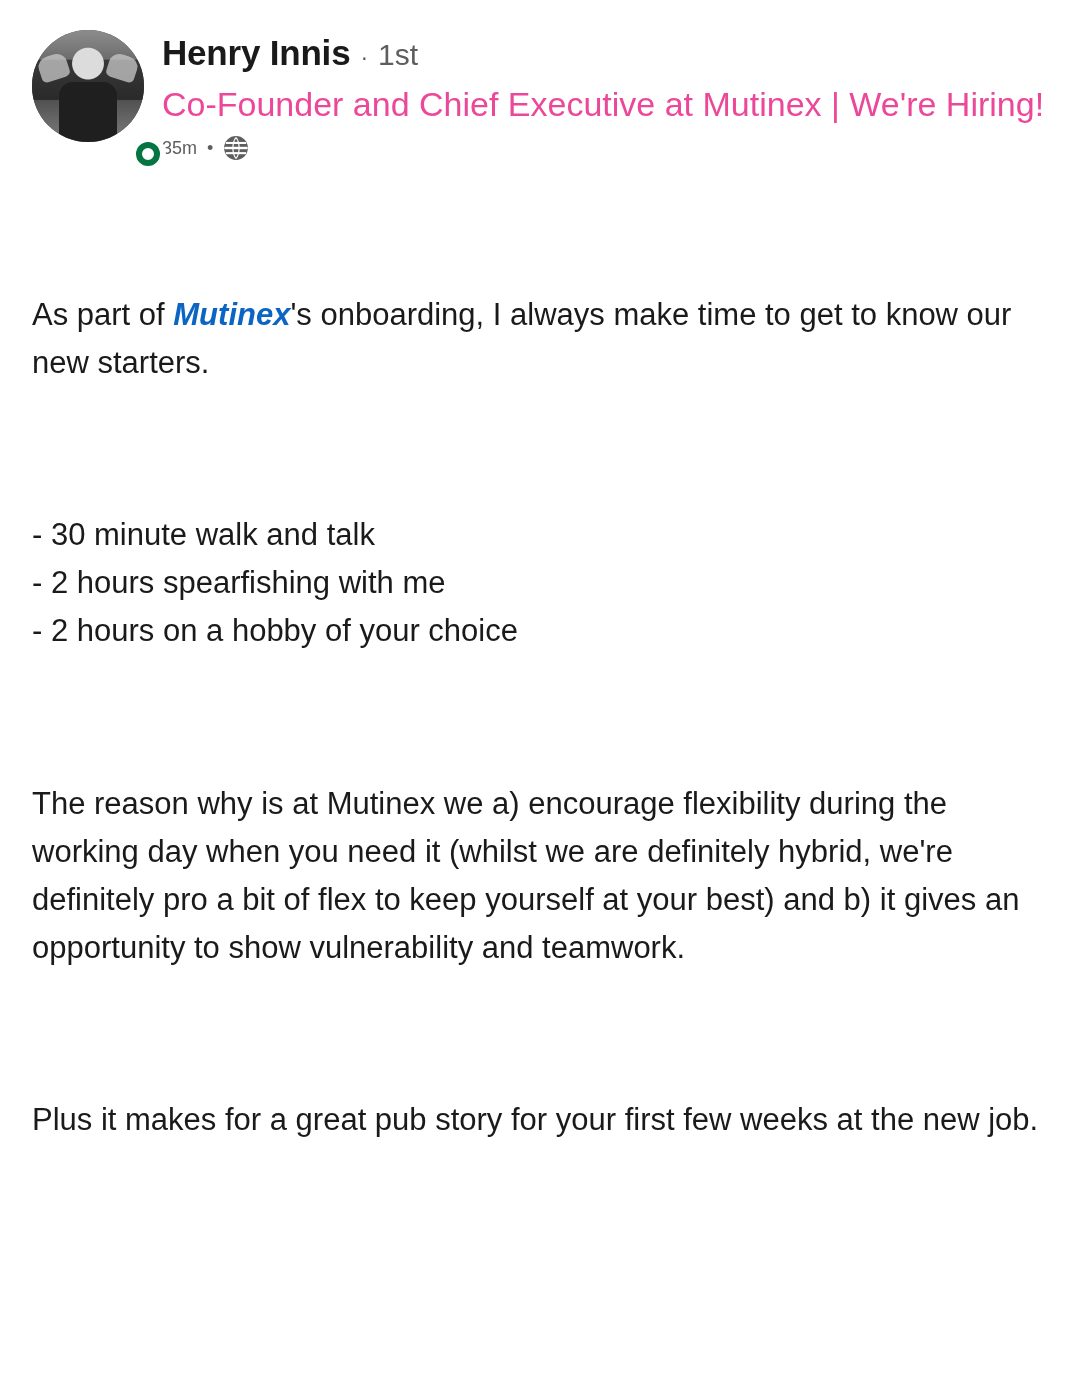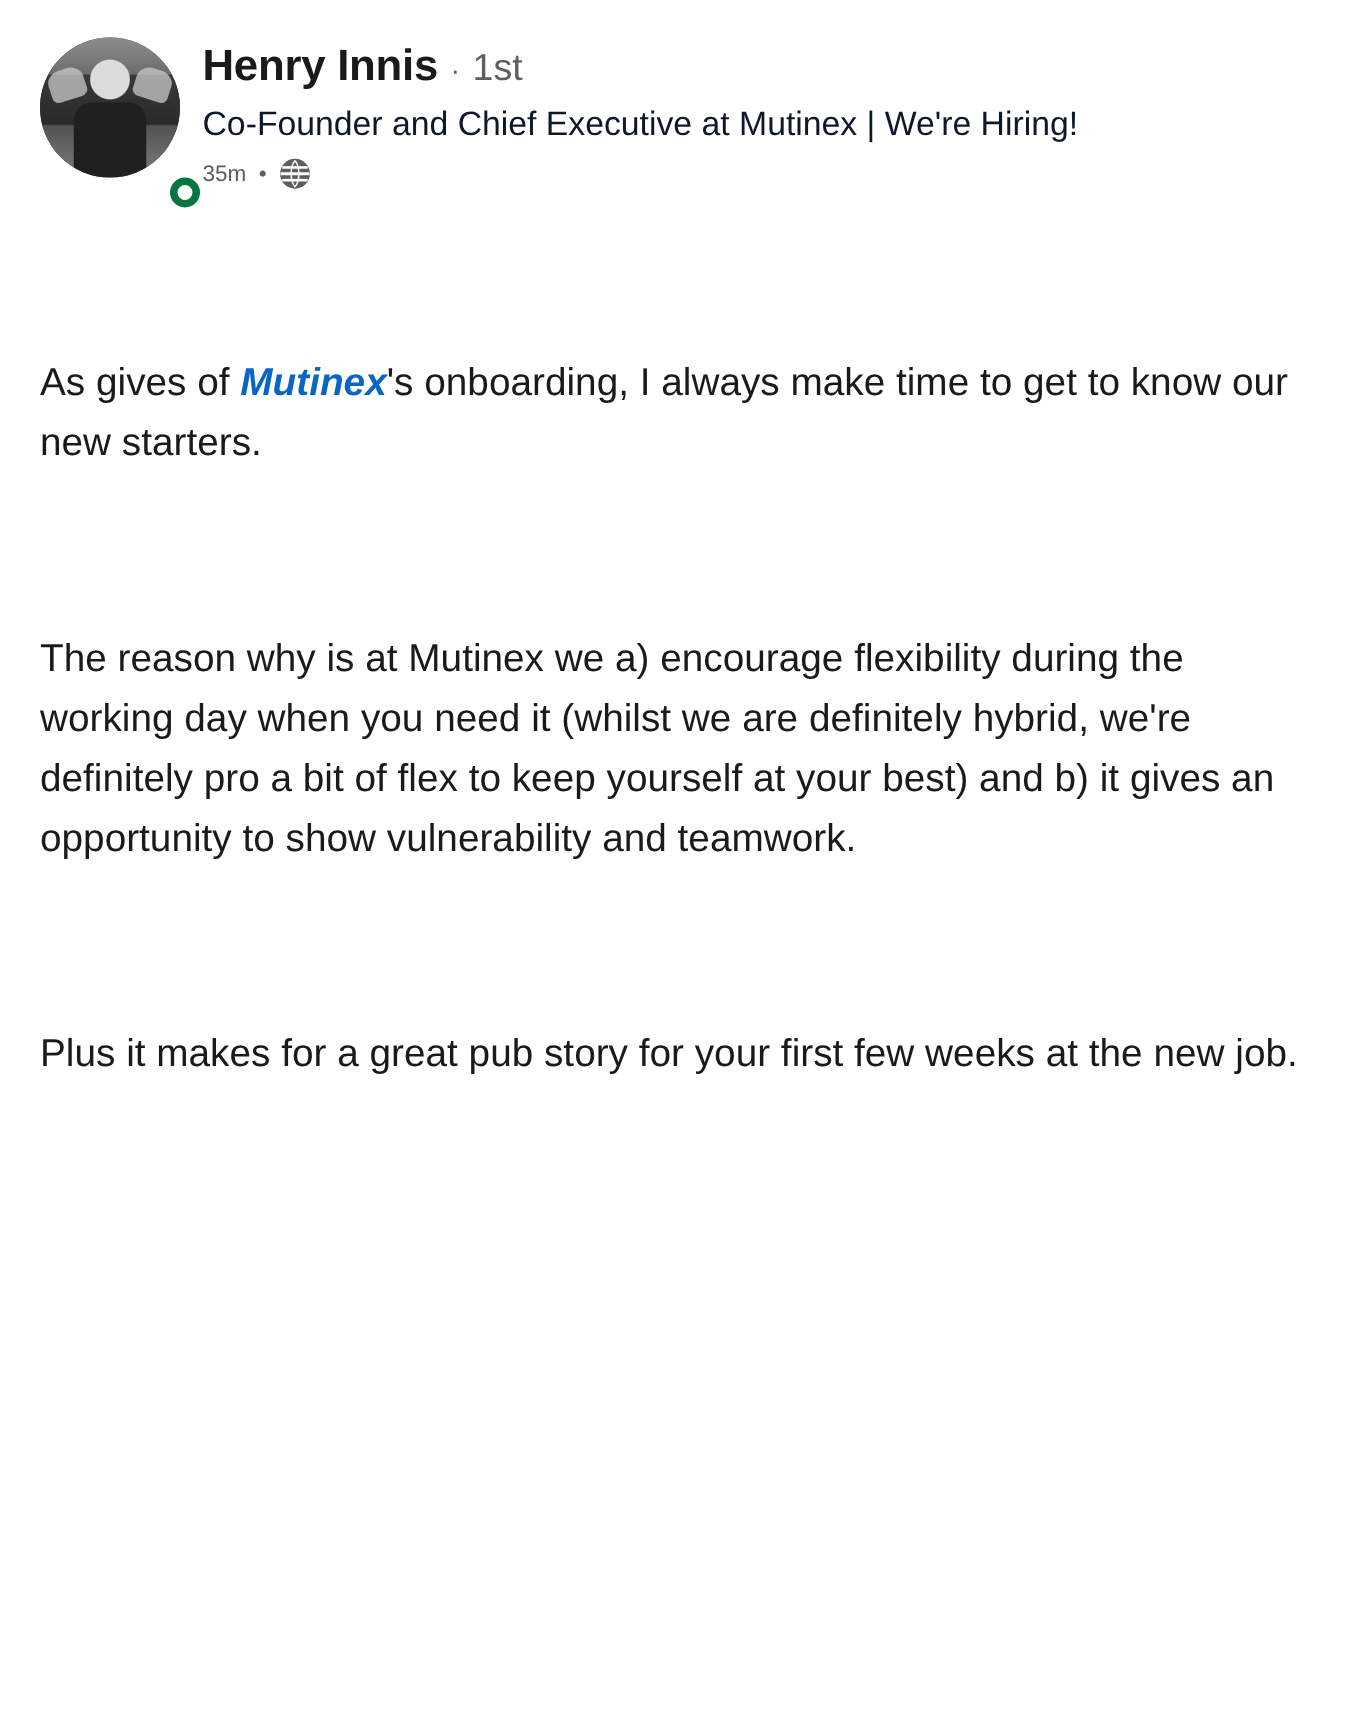--- a/index.html
+++ b/index.html
@@ -111,22 +111,22 @@
   .degree-dot {
     font-size: 23px;
     color: #5e5e5e;
   }
   .degree {
     font-size: 30px;
     color: #5e5e5e;
   }
   .headline {
     margin-top: 10px;
-    font-size: 27px;
-    color: #0f172a;
+    font-size: 34px;
+    color: #ec4899;
     line-height: 1.25;
     white-space: nowrap;
   }
   .meta-line {
     margin-top: 10px;
     display: flex;
     align-items: center;
     gap: 10px;
     font-size: 18px;
     color: #5e5e5e;
@@ -188,20 +188,23 @@
             <rect x="2.6" y="6.4" width="18.8" height="1.9" fill="#ffffff"></rect>
             <rect x="2.6" y="15.8" width="18.8" height="1.9" fill="#ffffff"></rect>
           </svg>
         </span>
       </div>
     </div>
 
   </div>
 
   <div class="post-body">
-    <p id="p1"><span>As gives of </span><span class="mention">Mutinex</span><span>'s onboarding, I always make time to get to know our new starters.</span></p>
+    <p id="p1"><span>As part of </span><span class="mention">Mutinex</span><span>'s onboarding, I always make time to get to know our new starters.</span></p>
+    <p id="p3"><span>- 30 minute walk and talk
+- 2 hours spearfishing with me
+- 2 hours on a hobby of your choice</span></p>
     <p id="p4"><span>The reason why is at Mutinex we a) encourage flexibility during the working day when you need it (whilst we are definitely hybrid, we're definitely pro a bit of flex to keep yourself at your best) and b) it gives an opportunity to show vulnerability and teamwork.</span></p>
     <p id="p5"><span>Plus it makes for a great pub story for your first few weeks at the new job.</span></p>
     
     
   </div>
 
 </div>
 
 </body></html>

